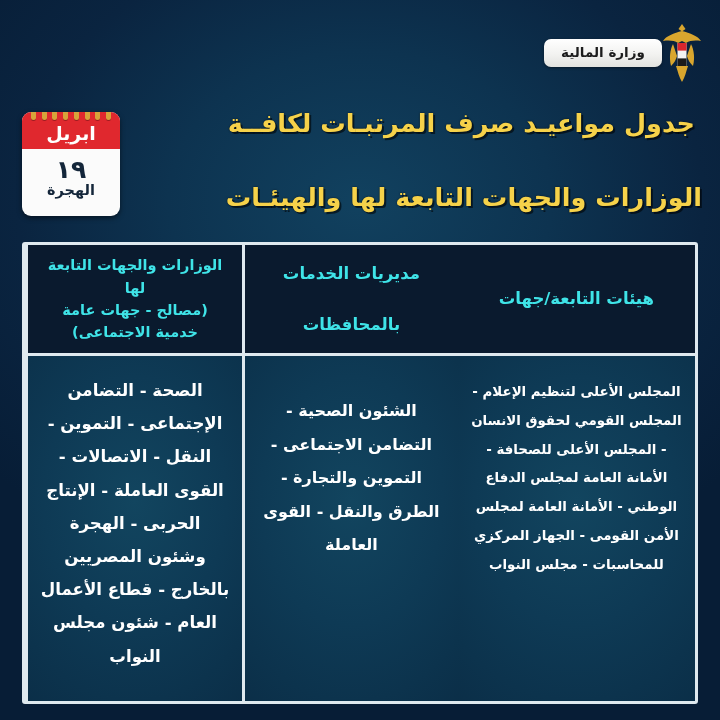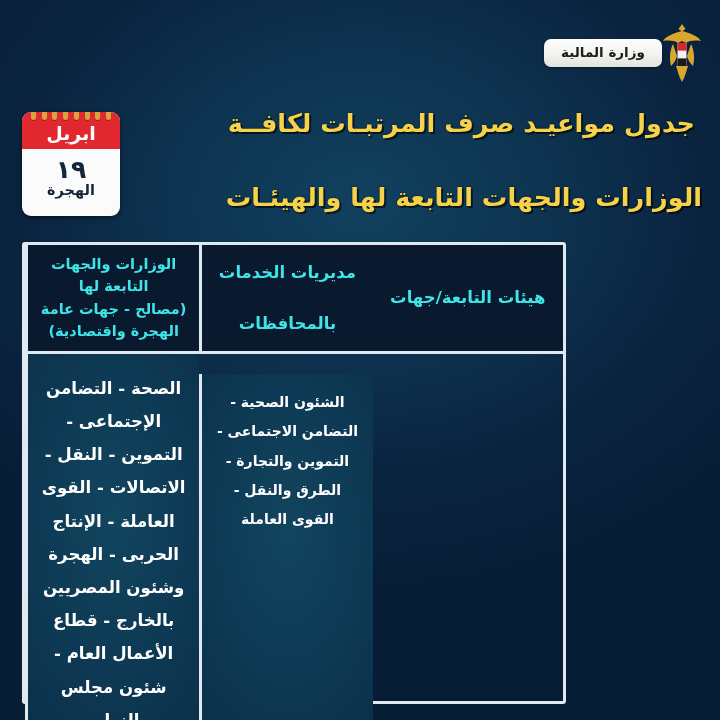--- a/index.html
+++ b/index.html
@@ -94,21 +94,21 @@
     color:#14263a; font-size:25px; font-weight:bold; line-height:1;
   }
   #cal-day-name {
     color:#14263a; font-size:14.5px; font-weight:bold; line-height:1.1;
   }
 
   
   #table {
     position:absolute;
     left:22px; top:242px;
-    width:544px; height:462px;
+    width:676px; height:462px;
     border:3px solid #dfe9ef;
     border-radius:3px;
     display:flex; flex-direction:column;
     background:transparent;
   }
   .row { display:flex; flex-direction:row-reverse; width:100%; }
   #head-row { height:111px; }
   #body-row { flex:1; }
 
   .cell {
@@ -142,23 +142,22 @@
       radial-gradient(ellipse 95% 80% at 50% 42%, #12455f 0%, #0e3a55 45%, #0a2c45 100%);
     color:#ffffff;
     font-weight:bold;
     align-items:flex-start;
     padding-top:18px;
   }
   #body-row .bc-a {
     font-size:16.6px; line-height:2.0;
   }
   #body-row .bc-b {
-    font-size:14px; line-height:2.1;
-    padding-top:14px;
-    margin-top:20px;
+    font-size:16px; line-height:2.1;
+    padding-top:38px;
   }
   #body-row .bc-c {
     font-size:13.4px; line-height:2.15;
     padding-top:22px;
   }
   .cell p { width:100%; }
 </style>
 </head>
 <body>
 
@@ -204,21 +203,21 @@
     </div>
   </div>
 
   <div id="table">
 
     <div class="row" id="head-row">
       <div class="cell col-a hc-a">
         <p>
           <span>الوزارات والجهات التابعة لها</span><br>
           <span>(مصالح - جهات عامة</span><br>
-          <span>الهجرة واقتصادية)</span>
+          <span>خدمية الاجتماعى)</span>
         </p>
       </div>
       <div class="cell col-b hc-b">
         <p>
           <span>مديريات الخدمات</span><br><br>
           <span>بالمحافظات</span>
         </p>
       </div>
       <div class="cell col-c hc-c">
         <p>
@@ -227,16 +226,19 @@
       </div>
     </div>
 
     <div class="row" id="body-row">
       <div class="cell col-a bc-a">
         <p>الصحة - التضامن الإجتماعى - التموين - النقل - الاتصالات - القوى العاملة - الإنتاج الحربى -  الهجرة وشئون المصريين بالخارج - قطاع الأعمال العام  - شئون مجلس النواب</p>
       </div>
       <div class="cell col-b bc-b">
         <p>الشئون الصحية - التضامن الاجتماعى - التموين والتجارة - الطرق والنقل - القوى العاملة</p>
       </div>
+      <div class="cell col-c bc-c">
+        <p>المجلس الأعلى لتنظيم الإعلام - المجلس القومي لحقوق الانسان - المجلس الأعلى للصحافة - الأمانة العامة لمجلس الدفاع الوطني - الأمانة العامة لمجلس الأمن القومى - الجهاز المركزي للمحاسبات - مجلس النواب</p>
+      </div>
     </div>
 
   </div>
 </div>
 
 </body></html>

